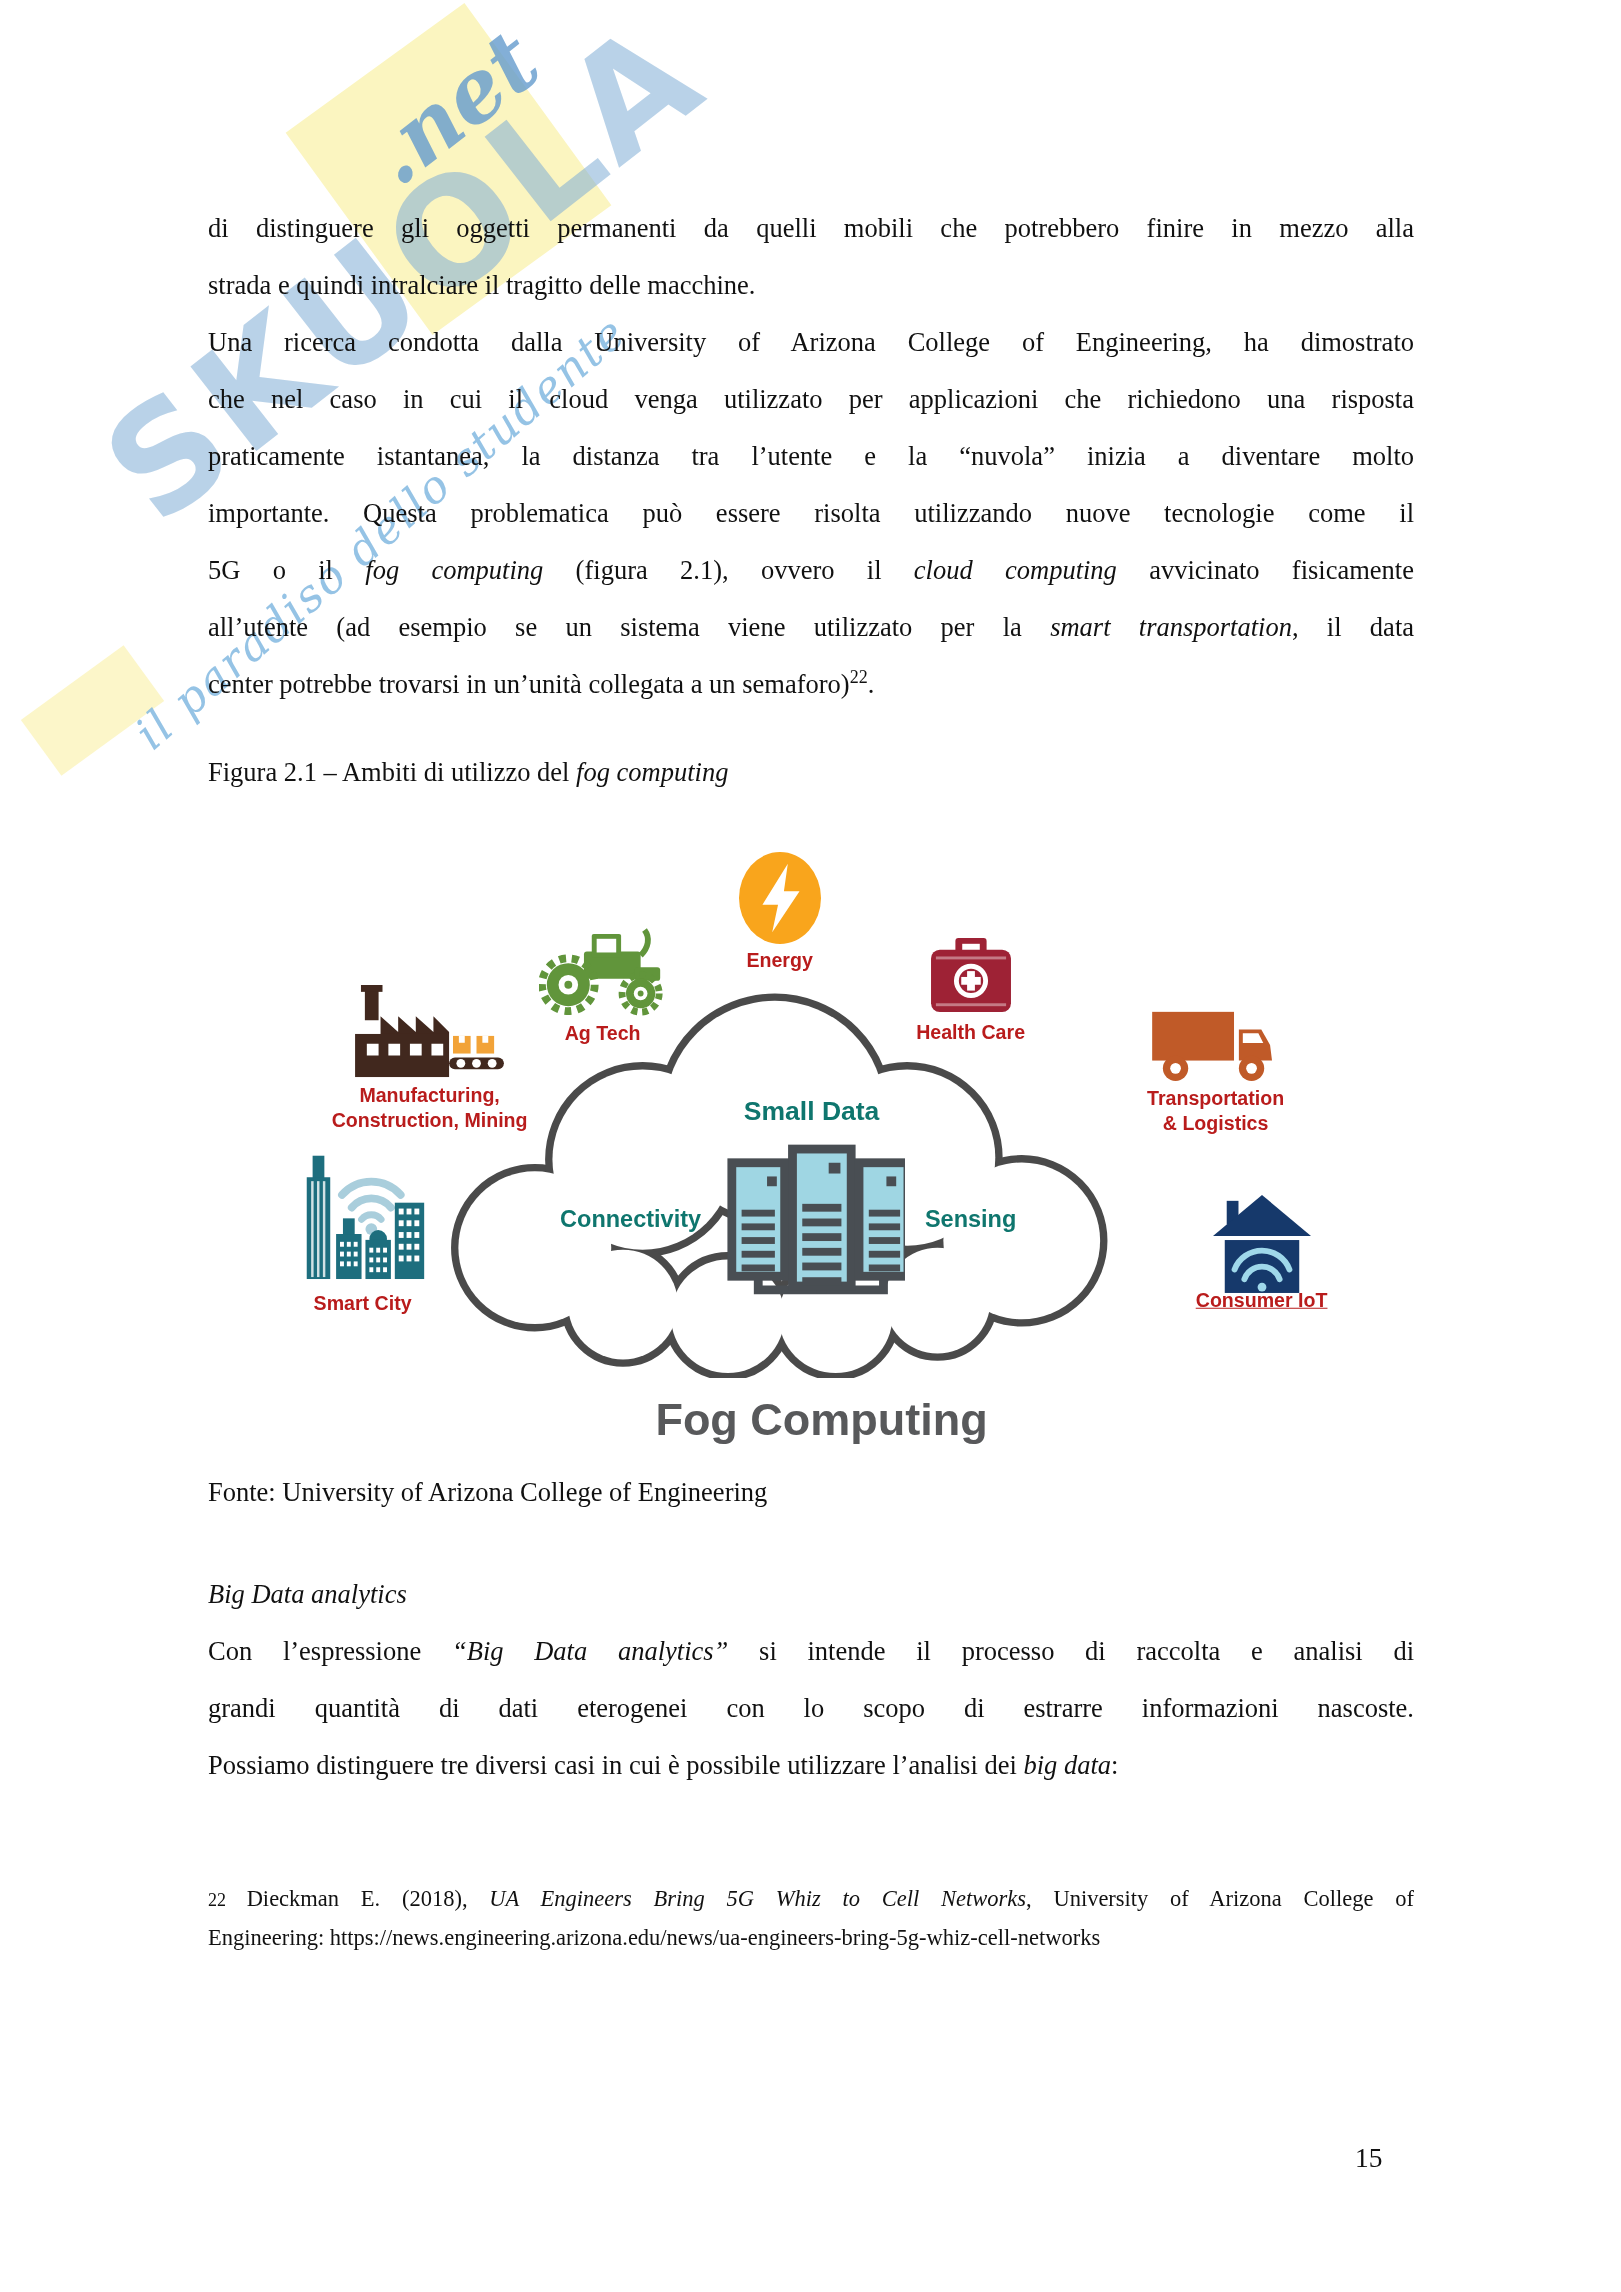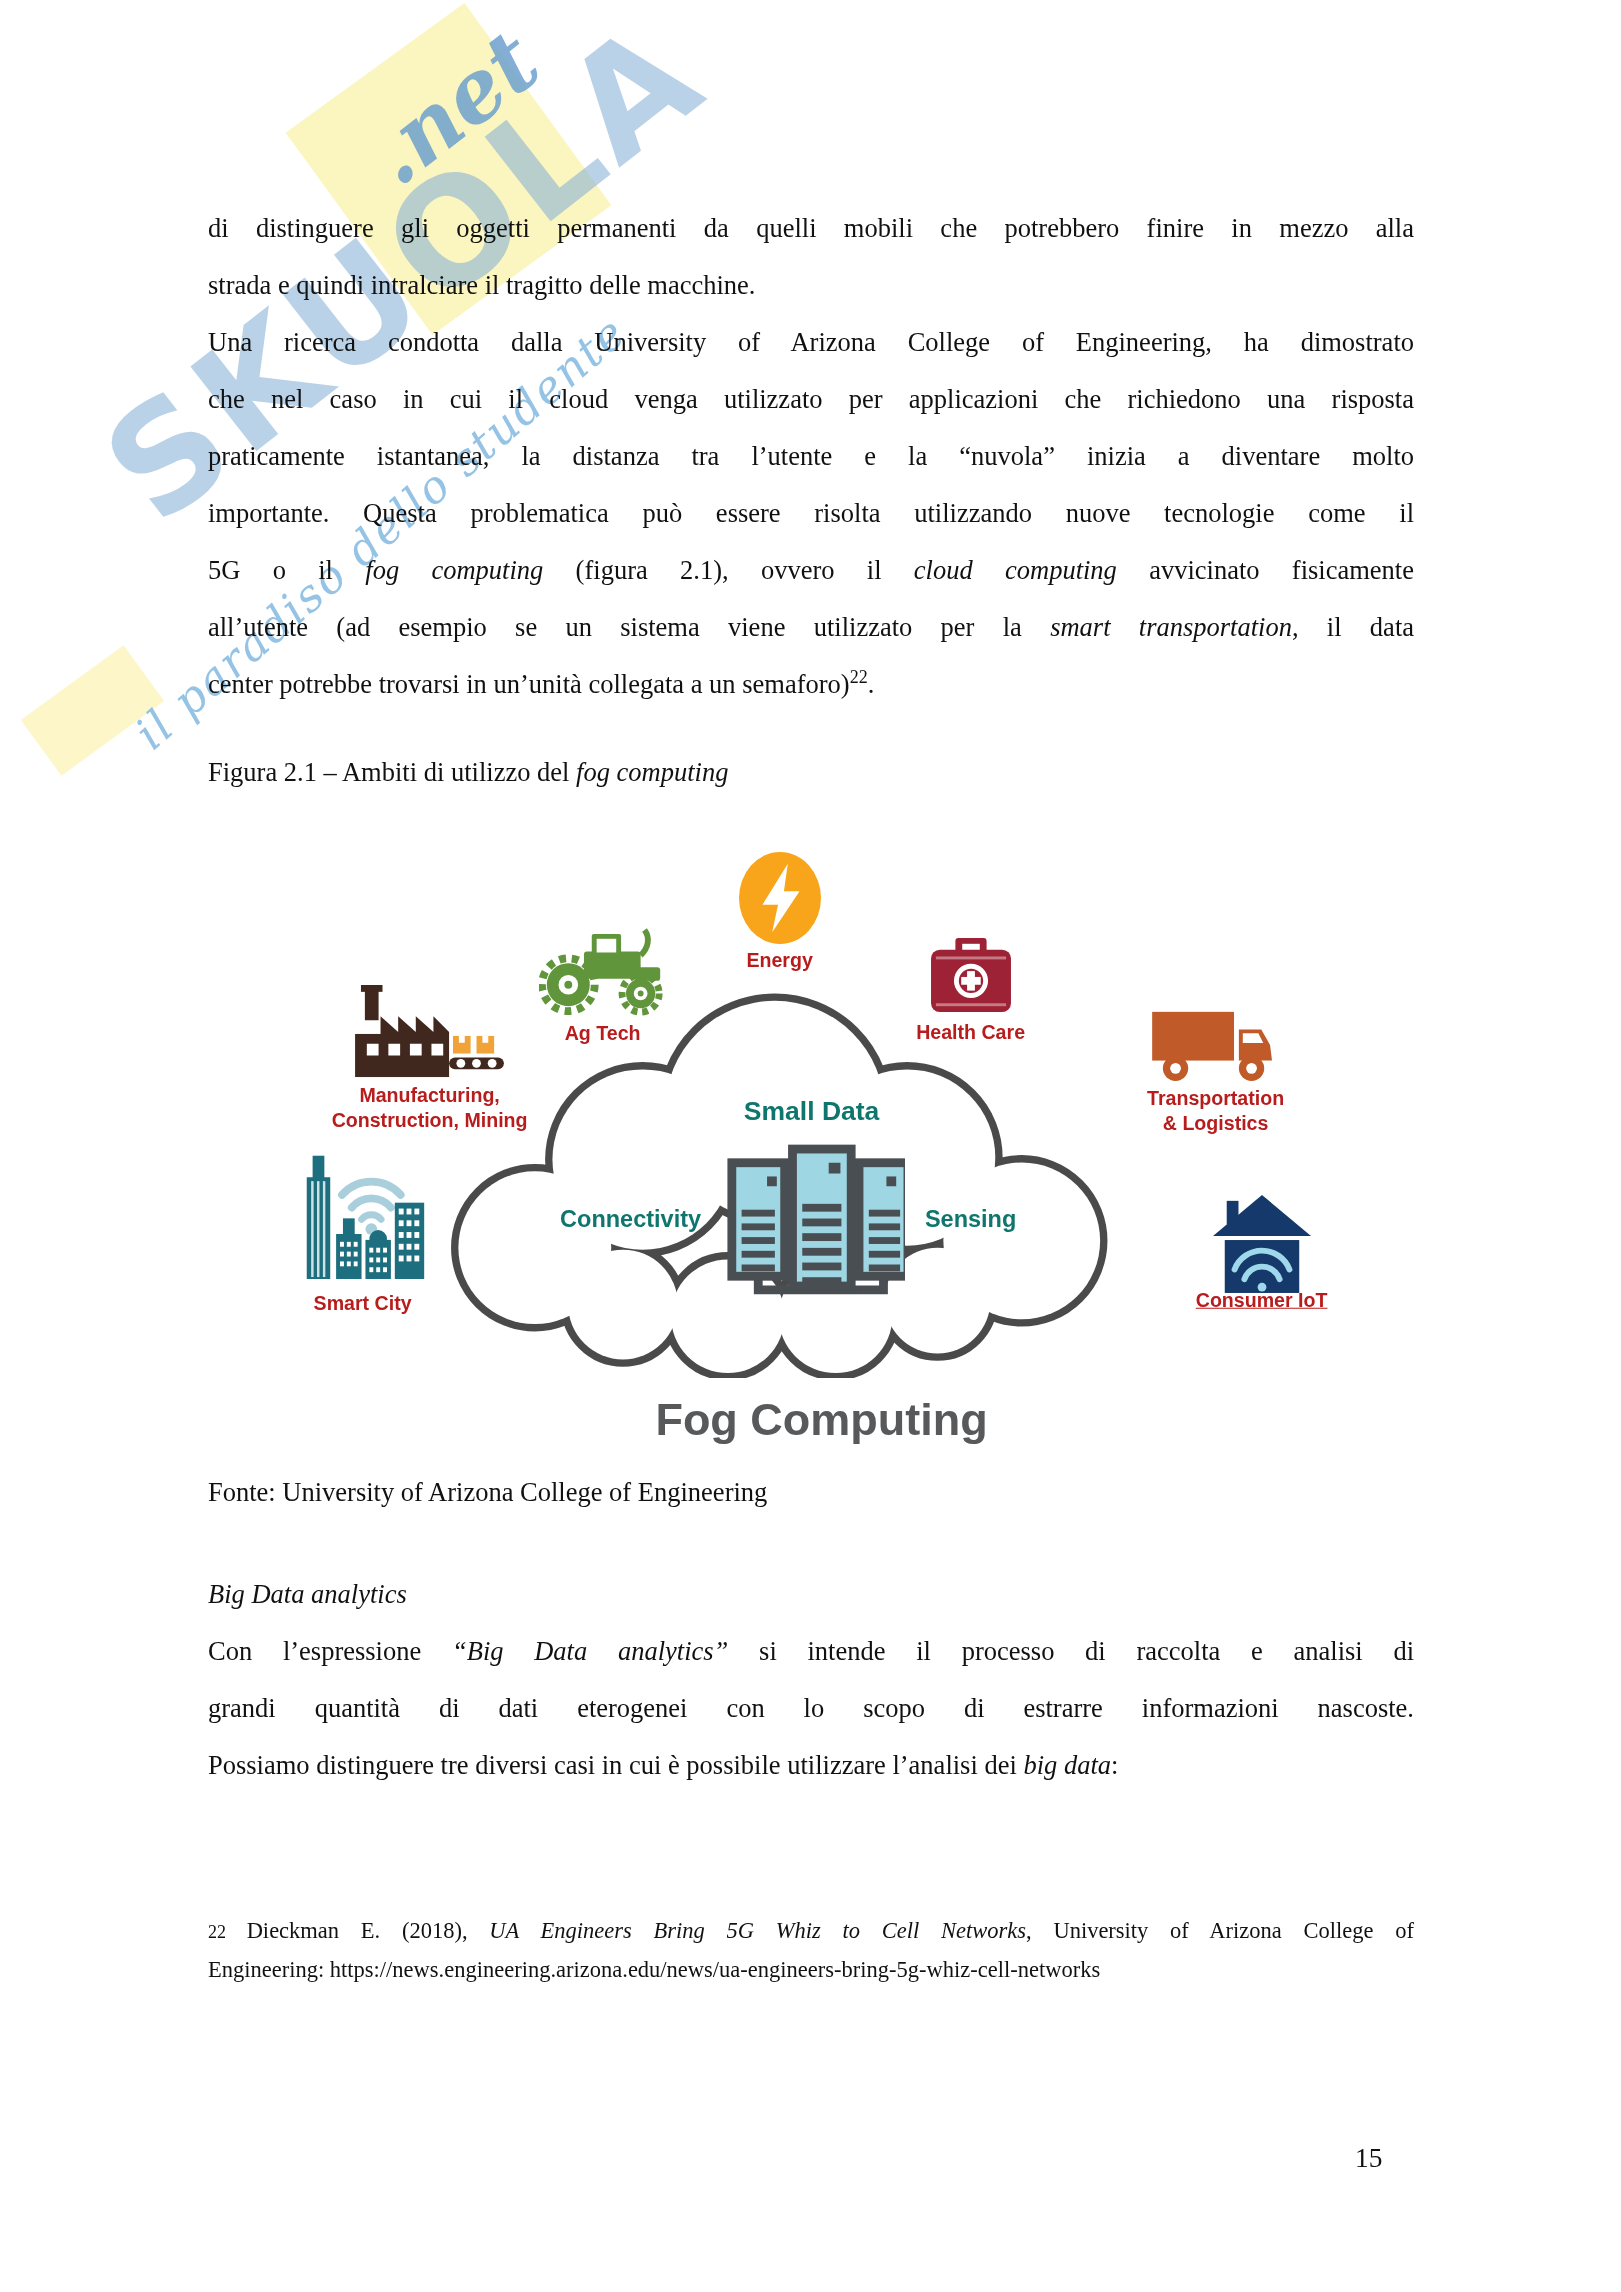--- a/index.html
+++ b/index.html
@@ -23,21 +23,21 @@
   
   .content{position:absolute;left:208px;top:200px;width:1206px;z-index:1;}
   .tline{font-size:26.5px;line-height:57px;text-align:justify;text-align-last:left;}
   .tline.fill{text-align-last:justify;}
   .it{font-style:italic;}
   .sup{vertical-align:super;font-size:0.68em;line-height:0;}
   .sm{font-size:0.8em;}
   .caption{margin-top:31px;}
   .fonte{margin-top:11.8px;}
   .heading{margin-top:45px;}
-  .footnote{margin-top:118px;}
+  .footnote{margin-top:86px;}
   .footnote .tline{font-size:22.5px;line-height:37px;}
   .pagenum{position:absolute;left:1355px;top:2143px;font-size:27.4px;z-index:1;}
   
   .figure{position:relative;margin-left:17.6px;margin-top:43px;width:1191px;height:608px;}
   .figure *{box-sizing:border-box;}
   .abs{position:absolute;}
   .iconlabel{position:absolute;transform:translate(-50%,-50%);text-align:center;
              font-family:"Liberation Sans",sans-serif;font-weight:bold;font-size:19.6px;
              line-height:24.5px;color:#b91c1c;white-space:nowrap;}
   .cloudlabel{position:absolute;transform:translate(-50%,-50%);

